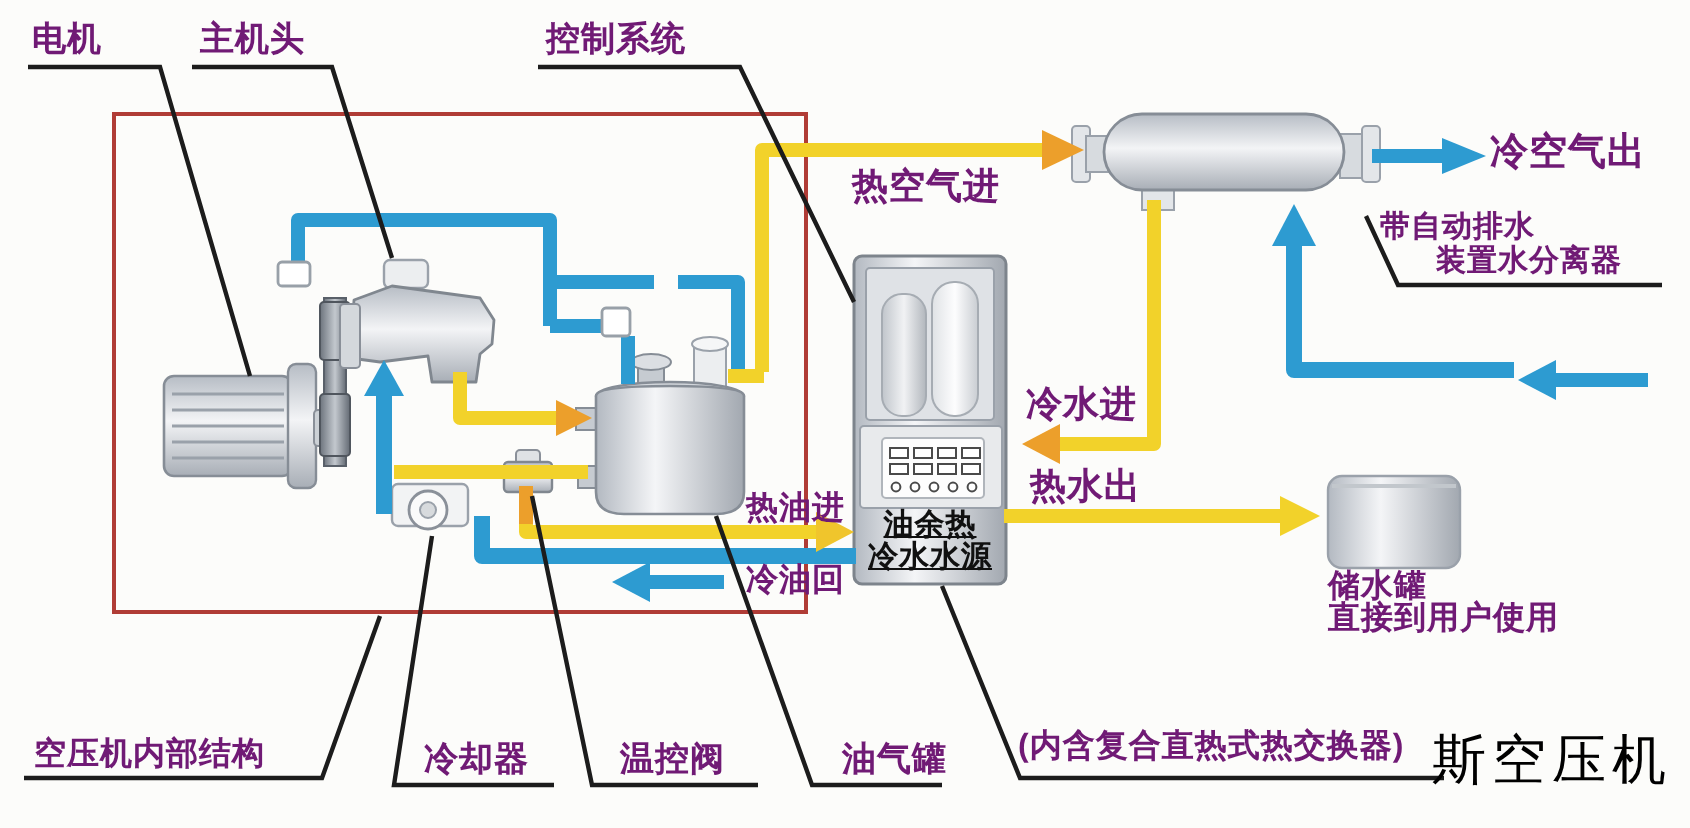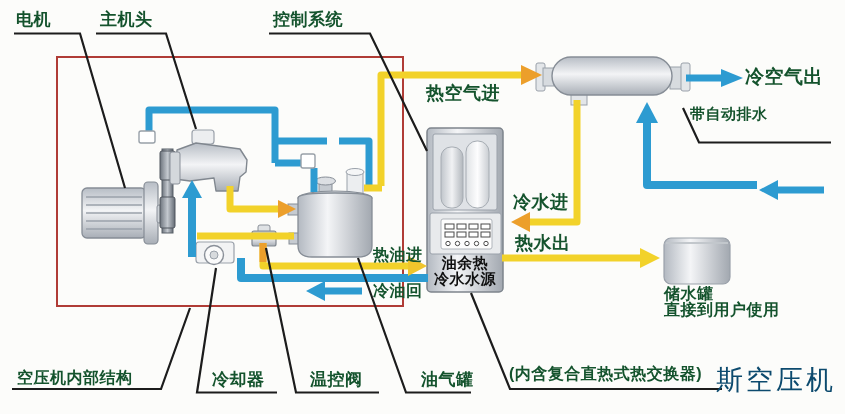--- a/index.html
+++ b/index.html
@@ -5,25 +5,25 @@
   html,body{margin:0;padding:0;background:#e8e8e8;}
   .stage{
     position:relative;width:845px;height:414px;margin:0 auto;
     background:#fcfcfa;overflow:hidden;
     font-family:"Liberation Sans","DejaVu Sans",sans-serif;
     color:#141414;
   }
   .stage svg{position:absolute;left:0;top:0;z-index:1;}
   .lbl{
     position:absolute;z-index:3;white-space:nowrap;
-    font-weight:700;color:#14532d;letter-spacing:0.5px;line-height:1.05;
+    font-weight:700;color:#701a75;letter-spacing:0.5px;line-height:1.05;
   }
   .wm{
     position:absolute;z-index:2;white-space:nowrap;font-weight:400;
-    color:#0c4a6e;letter-spacing:3px;
+    color:#000000;letter-spacing:3px;
   }
   .cab-text{
     position:absolute;z-index:3;text-align:center;font-weight:700;
     letter-spacing:0.5px;line-height:16px;color:#101010;
   }
 </style>
 </head>
 <body>
 
 <div class="stage">
@@ -203,29 +203,30 @@
   <div class="wm" style="left:716px;top:362px;font-size:27px;">斯空压机</div>
 
   <div class="lbl" style="left:16px;top:11px;font-size:17px;">电机</div>
   <div class="lbl" style="left:100px;top:11px;font-size:17px;">主机头</div>
   <div class="lbl" style="left:273px;top:11px;font-size:17px;">控制系统</div>
 
   <div class="lbl" style="left:426px;top:84px;font-size:18px;">热空气进</div>
   <div class="lbl" style="left:745px;top:67px;font-size:19px;">冷空气出</div>
 
   <div class="lbl" style="left:690px;top:106px;font-size:15px;">带自动排水</div>
+  <div class="lbl" style="left:718px;top:123px;font-size:15px;">装置水分离器</div>
 
 
   <div class="lbl" style="left:513px;top:193px;font-size:18px;text-align:right;">冷水进</div>
   <div class="lbl" style="left:515px;top:234px;font-size:18px;">热水出</div>
 
   <div class="lbl" style="left:373px;top:247px;font-size:16px;">热油进</div>
   <div class="lbl" style="left:373px;top:283px;font-size:16px;text-align:right;">冷油回</div>
 
-  <div class="cab-text" style="left:427px;top:255px;width:76px;font-size:15px;">
+  <div class="cab-text" style="left:427px;top:255px;width:76px;font-size:15px;text-decoration:underline;">
     <div>油余热</div>
     <div>冷水水源</div>
   </div>
 
   <div class="lbl" style="left:664px;top:286px;font-size:16px;">储水罐</div>
   <div class="lbl" style="left:664px;top:302px;font-size:16px;">直接到用户使用</div>
 
   <div class="lbl" style="left:17px;top:370px;font-size:16px;">空压机内部结构</div>
   <div class="lbl" style="left:212px;top:371px;font-size:17px;">冷却器</div>
   <div class="lbl" style="left:310px;top:371px;font-size:17px;">温控阀</div>

